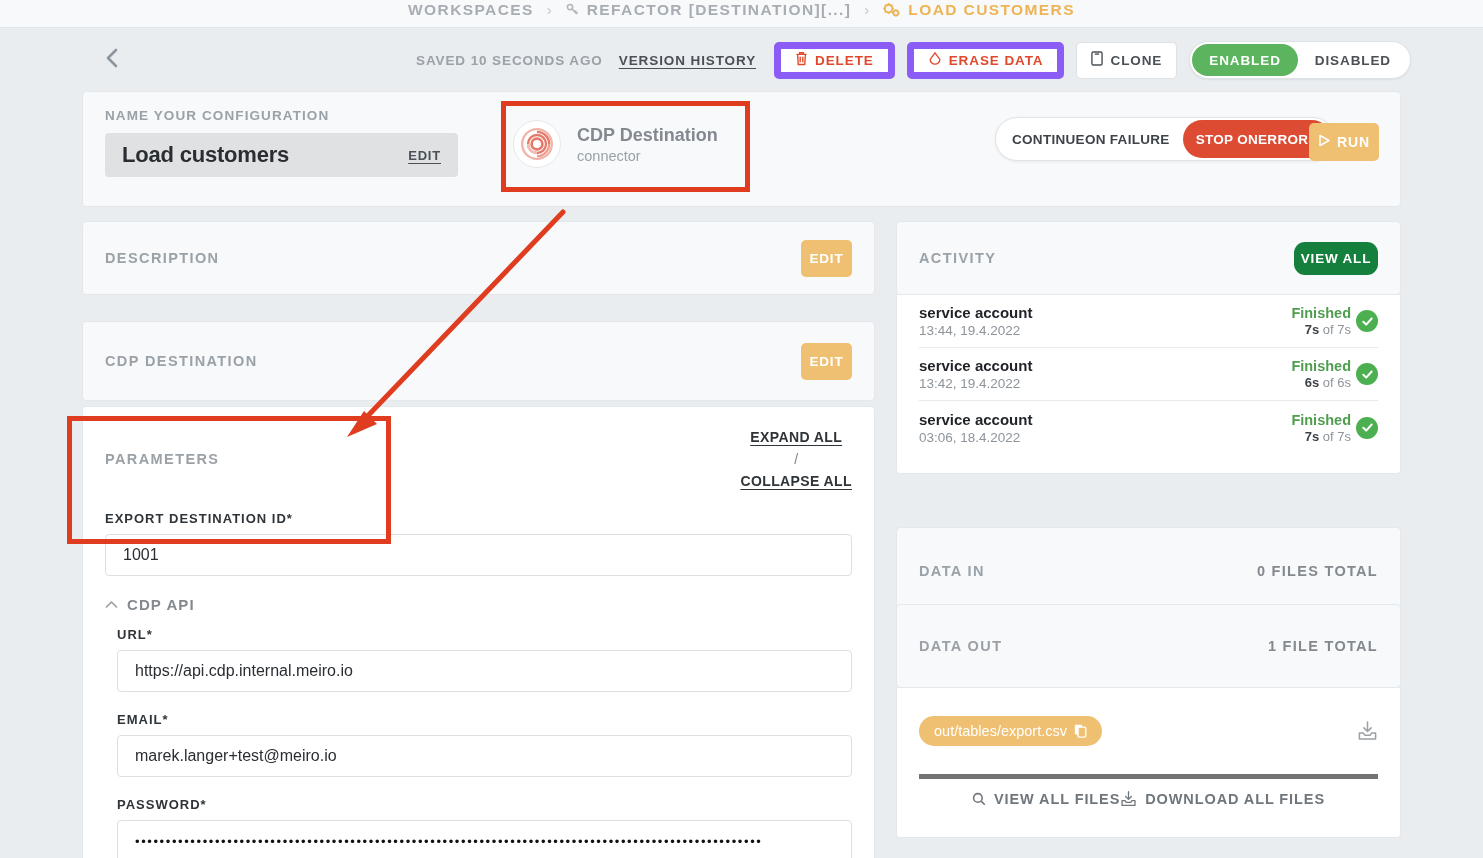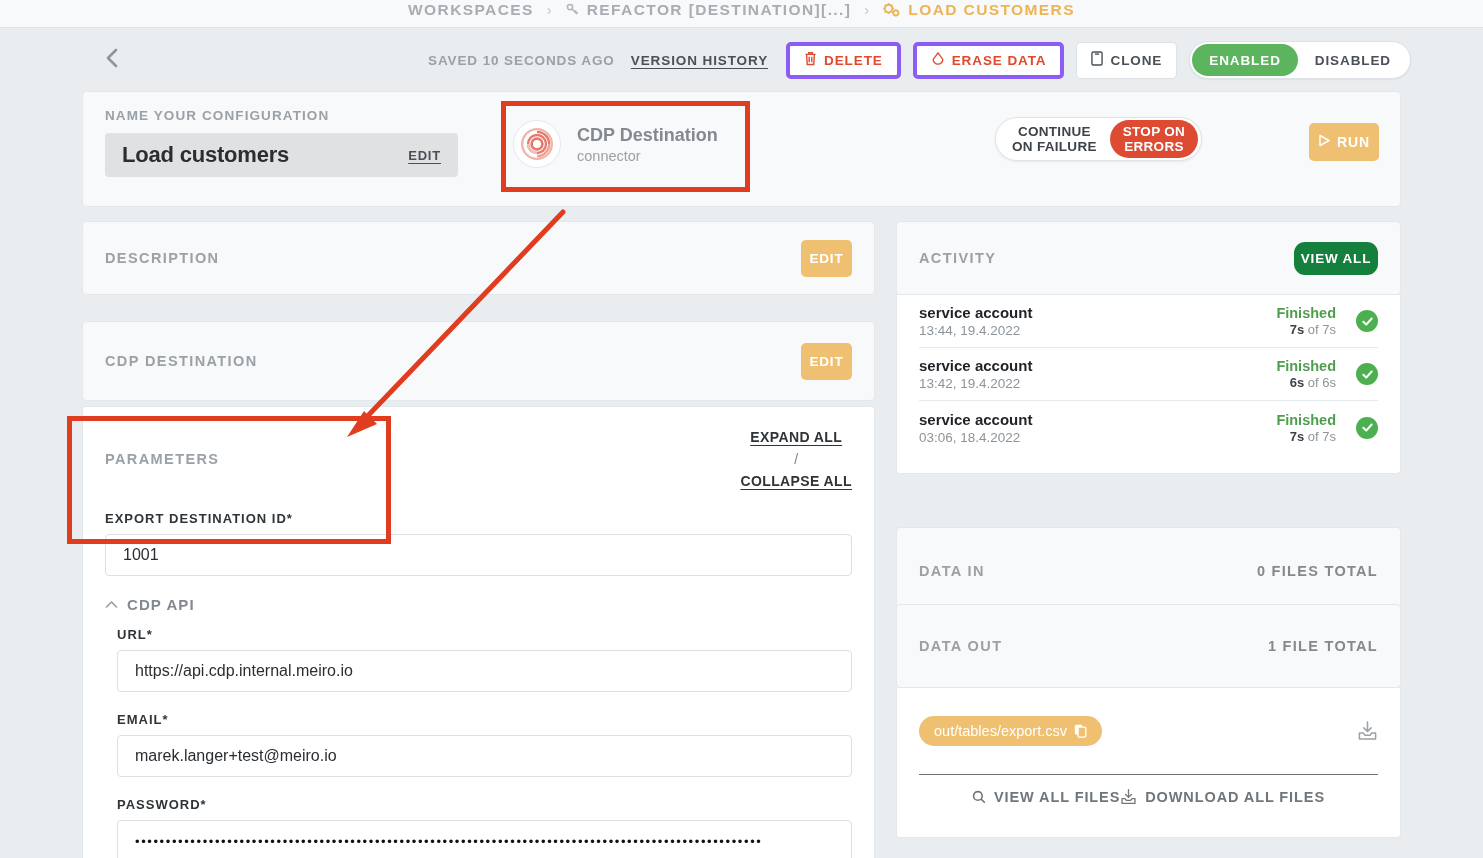--- a/index.html
+++ b/index.html
@@ -44,21 +44,21 @@
   .link-btn {
     font-size: 13.5px; font-weight: bold; letter-spacing: .9px;
     color: #4a5056; text-decoration: underline; text-underline-offset: 3px;
     text-transform: uppercase; cursor: pointer; margin-right: 6px;
   }
   .tb-btn {
     height: 37px; padding: 0 14px; border-radius: 5px; background: #fff;
     display: flex; align-items: center; gap: 7px; cursor: pointer;
     font-size: 13.5px; font-weight: bold; letter-spacing: .9px; text-transform: uppercase;
   }
-  .tb-btn.danger { border: 4px solid #8b5cf6; color: #e0492c; }
+  .tb-btn.danger { border: 7px solid #8b5cf6; color: #e0492c; }
   .tb-btn.plain  { border: 1px solid #dde2e6; color: #4a5056; }
 
   .toggle-pill {
     height: 38px; border-radius: 19px; background: #fff;
     border: 1px solid #dde2e6; display: flex; align-items: center;
     padding: 2px; box-shadow: 0 1px 2px rgba(0,0,0,.06); cursor: pointer;
   }
   .toggle-pill .seg {
     height: 32px; padding: 0 17px; border-radius: 16px;
     display: flex; align-items: center; justify-content: center;
@@ -105,21 +105,21 @@
   .connector-sub { font-size: 14.5px; color: #9aa1a7; margin-top: 2px; }
 
   .failure-toggle {
     position: absolute; left: 912px; top: 25px;
     height: 44px; border-radius: 22px; background: #fff;
     border: 1px solid #e0e4e8; display: flex; align-items: center;
     padding: 3px; box-shadow: 0 1px 3px rgba(0,0,0,.07); cursor: pointer;
   }
   .failure-toggle .seg2 {
     height: 38px; padding: 0 13px; border-radius: 19px;
-    display: flex; flex-direction: column; align-items: center; justify-content: center;
+    display: flex; flex-direction: row; align-items: center; justify-content: center;
     font-size: 13.5px; font-weight: bold; letter-spacing: .3px; line-height: 15px;
     color: #3d4349; text-align: center;
   }
   .failure-toggle .seg2.on { background: #dd4b33; color: #fff; }
 
   .run-btn {
     position: absolute; left: 1226px; top: 31px;
     width: 70px; height: 38px; border-radius: 5px; background: #efc071;
     display: flex; align-items: center; justify-content: center; gap: 7px;
     cursor: pointer; color: #fff;
@@ -196,21 +196,21 @@
     background: #fff; border: 1px solid #e3e8ec; border-top: none; border-radius: 0 0 4px 4px;
     padding: 0 22px;
   }
   .act-row {
     height: 53px; display: flex; align-items: center; justify-content: space-between;
     border-bottom: 1px solid #e7eaed;
   }
   .act-row:last-child { border-bottom: none; }
   .act-name { font-size: 15px; font-weight: bold; color: #1f2328; }
   .act-time { font-size: 13.5px; color: #8d949a; margin-top: 2px; }
-  .act-right { display: flex; align-items: center; gap: 20px; }
+  .act-right { display: flex; align-items: center; gap: 5px; }
   .act-status { text-align: right; }
   .act-finished { font-size: 14.5px; font-weight: bold; color: #4f9d4f; }
   .act-dur { font-size: 13px; color: #8d949a; margin-top: 1px; }
   .act-dur b { color: #3d4349; }
   .check {
     width: 22px; height: 22px; border-radius: 50%; background: #4caf50;
     display: flex; align-items: center; justify-content: center; color: #fff;
   }
 
   .datain-panel { position: absolute; left: 896px; top: 527px; width: 505px; height: 88px; }
@@ -225,21 +225,21 @@
     padding: 0 22px;
   }
   .file-row { height: 86px; display: flex; align-items: center; justify-content: space-between; }
   .file-chip {
     height: 30px; border-radius: 15px; background: #efc071; color: #fff;
     display: inline-flex; align-items: center; gap: 7px; padding: 0 15px;
     font-size: 14.5px; cursor: pointer;
   }
   .dl-icon { color: #9aa1a7; cursor: pointer; display: flex; }
   .file-actions {
-    border-top: 1px solid #737373; height: 44px;
+    border-top: 5px solid #737373; height: 44px;
     display: flex; align-items: center; justify-content: center; 
   }
   .file-action {
     display: flex; align-items: center; gap: 8px; cursor: pointer;
     font-size: 14.5px; font-weight: bold; letter-spacing: .9px;
     color: #6f767c; text-transform: uppercase;
   }
 
   
   .anno-box {

